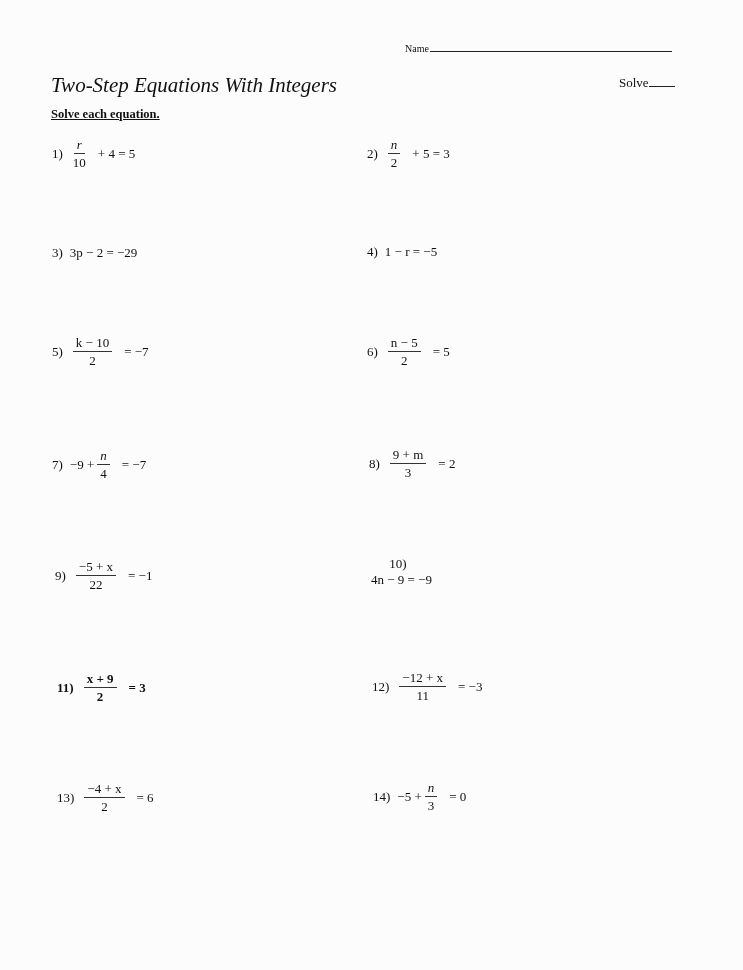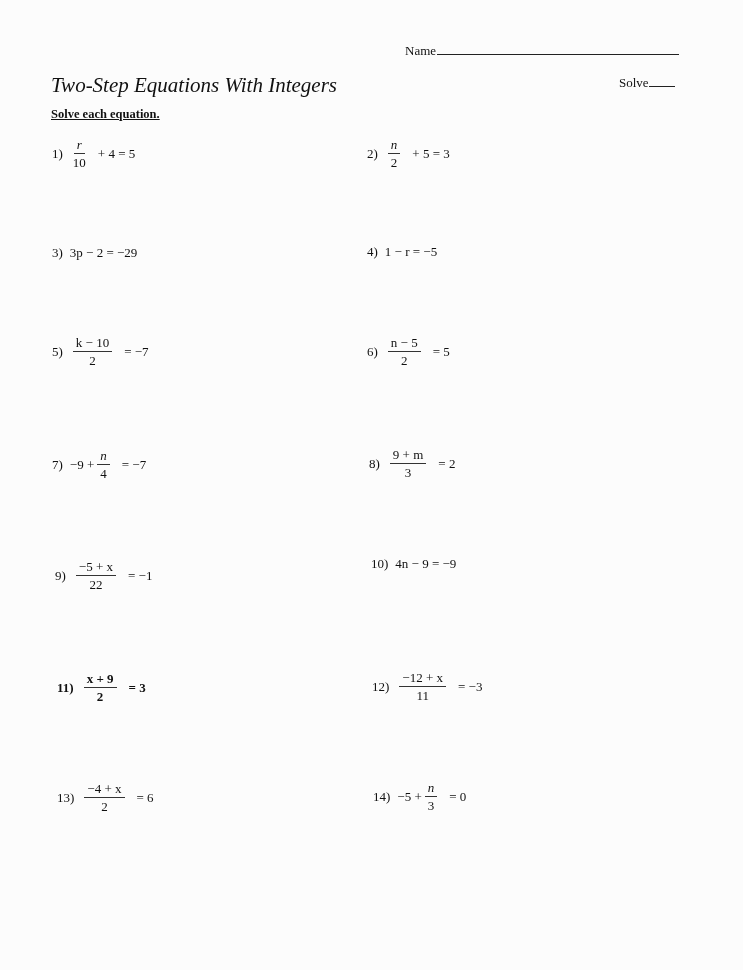--- a/index.html
+++ b/index.html
@@ -1,21 +1,21 @@
 <!DOCTYPE html>
 <html><head>
   <meta charset="utf-8">
   <style>
     html, body { margin: 0; padding: 0; }
     body {
       width: 743px; height: 970px; background: #fcfcfc; position: relative; overflow: hidden;
       font-family: "Liberation Serif", "DejaVu Serif", serif; color: #111;
     }
     .abs { position: absolute; }
-    .name-line { left: 405px; top: 43px; font-size: 13px; white-space: nowrap; }
+    .name-line { left: 405px; top: 43px; font-size: 10px; white-space: nowrap; }
     .name-line .blank { display: inline-block; width: 242px; border-bottom: 1px solid #222; vertical-align: baseline; height: 1px; margin-left: 1px; }
     .title { left: 51px; top: 73px; font-size: 21px; font-style: italic; }
     .period { left: 619px; top: 75px; font-size: 13px; white-space: nowrap; }
     .period .blank { display: inline-block; width: 26px; border-bottom: 1px solid #222; height: 1px; }
     .instr { left: 51px; top: 107px; font-size: 12.5px; font-weight: bold; text-decoration: underline; }
     .prob { font-size: 13px; display: flex; align-items: center; white-space: nowrap; }
     .num { margin-right: 7px; }
     .frac { display: inline-flex; flex-direction: column; align-items: center; vertical-align: middle; margin: 0 3px; }
     .frac .top { padding: 0 3px 1px 3px; border-bottom: 1px solid #333; line-height: 1.1; }
     .frac .bot { padding-top: 2px; line-height: 1.1; }
@@ -104,21 +104,21 @@
 
 <div class="abs prob" style="left:55px; top:560px;">
   <span class="num">9)</span>
   <span class="frac">
     <span class="top">−5 + x</span>
     <span class="bot">22</span>
   </span>
   <span class="tail">= −1</span>
 </div>
 
-<div class="abs prob" style="left:371px; top:556px;">
+<div class="abs prob" style="left:371px; top:556px;flex-direction:column;">
   <span class="num">10)</span>
   <span>4n − 9 = −9</span>
 </div>
 
 <div class="abs prob" style="left:57px; top:672px;font-weight:bold;">
   <span class="num">11)</span>
   <span class="frac">
     <span class="top">x + 9</span>
     <span class="bot">2</span>
   </span>

